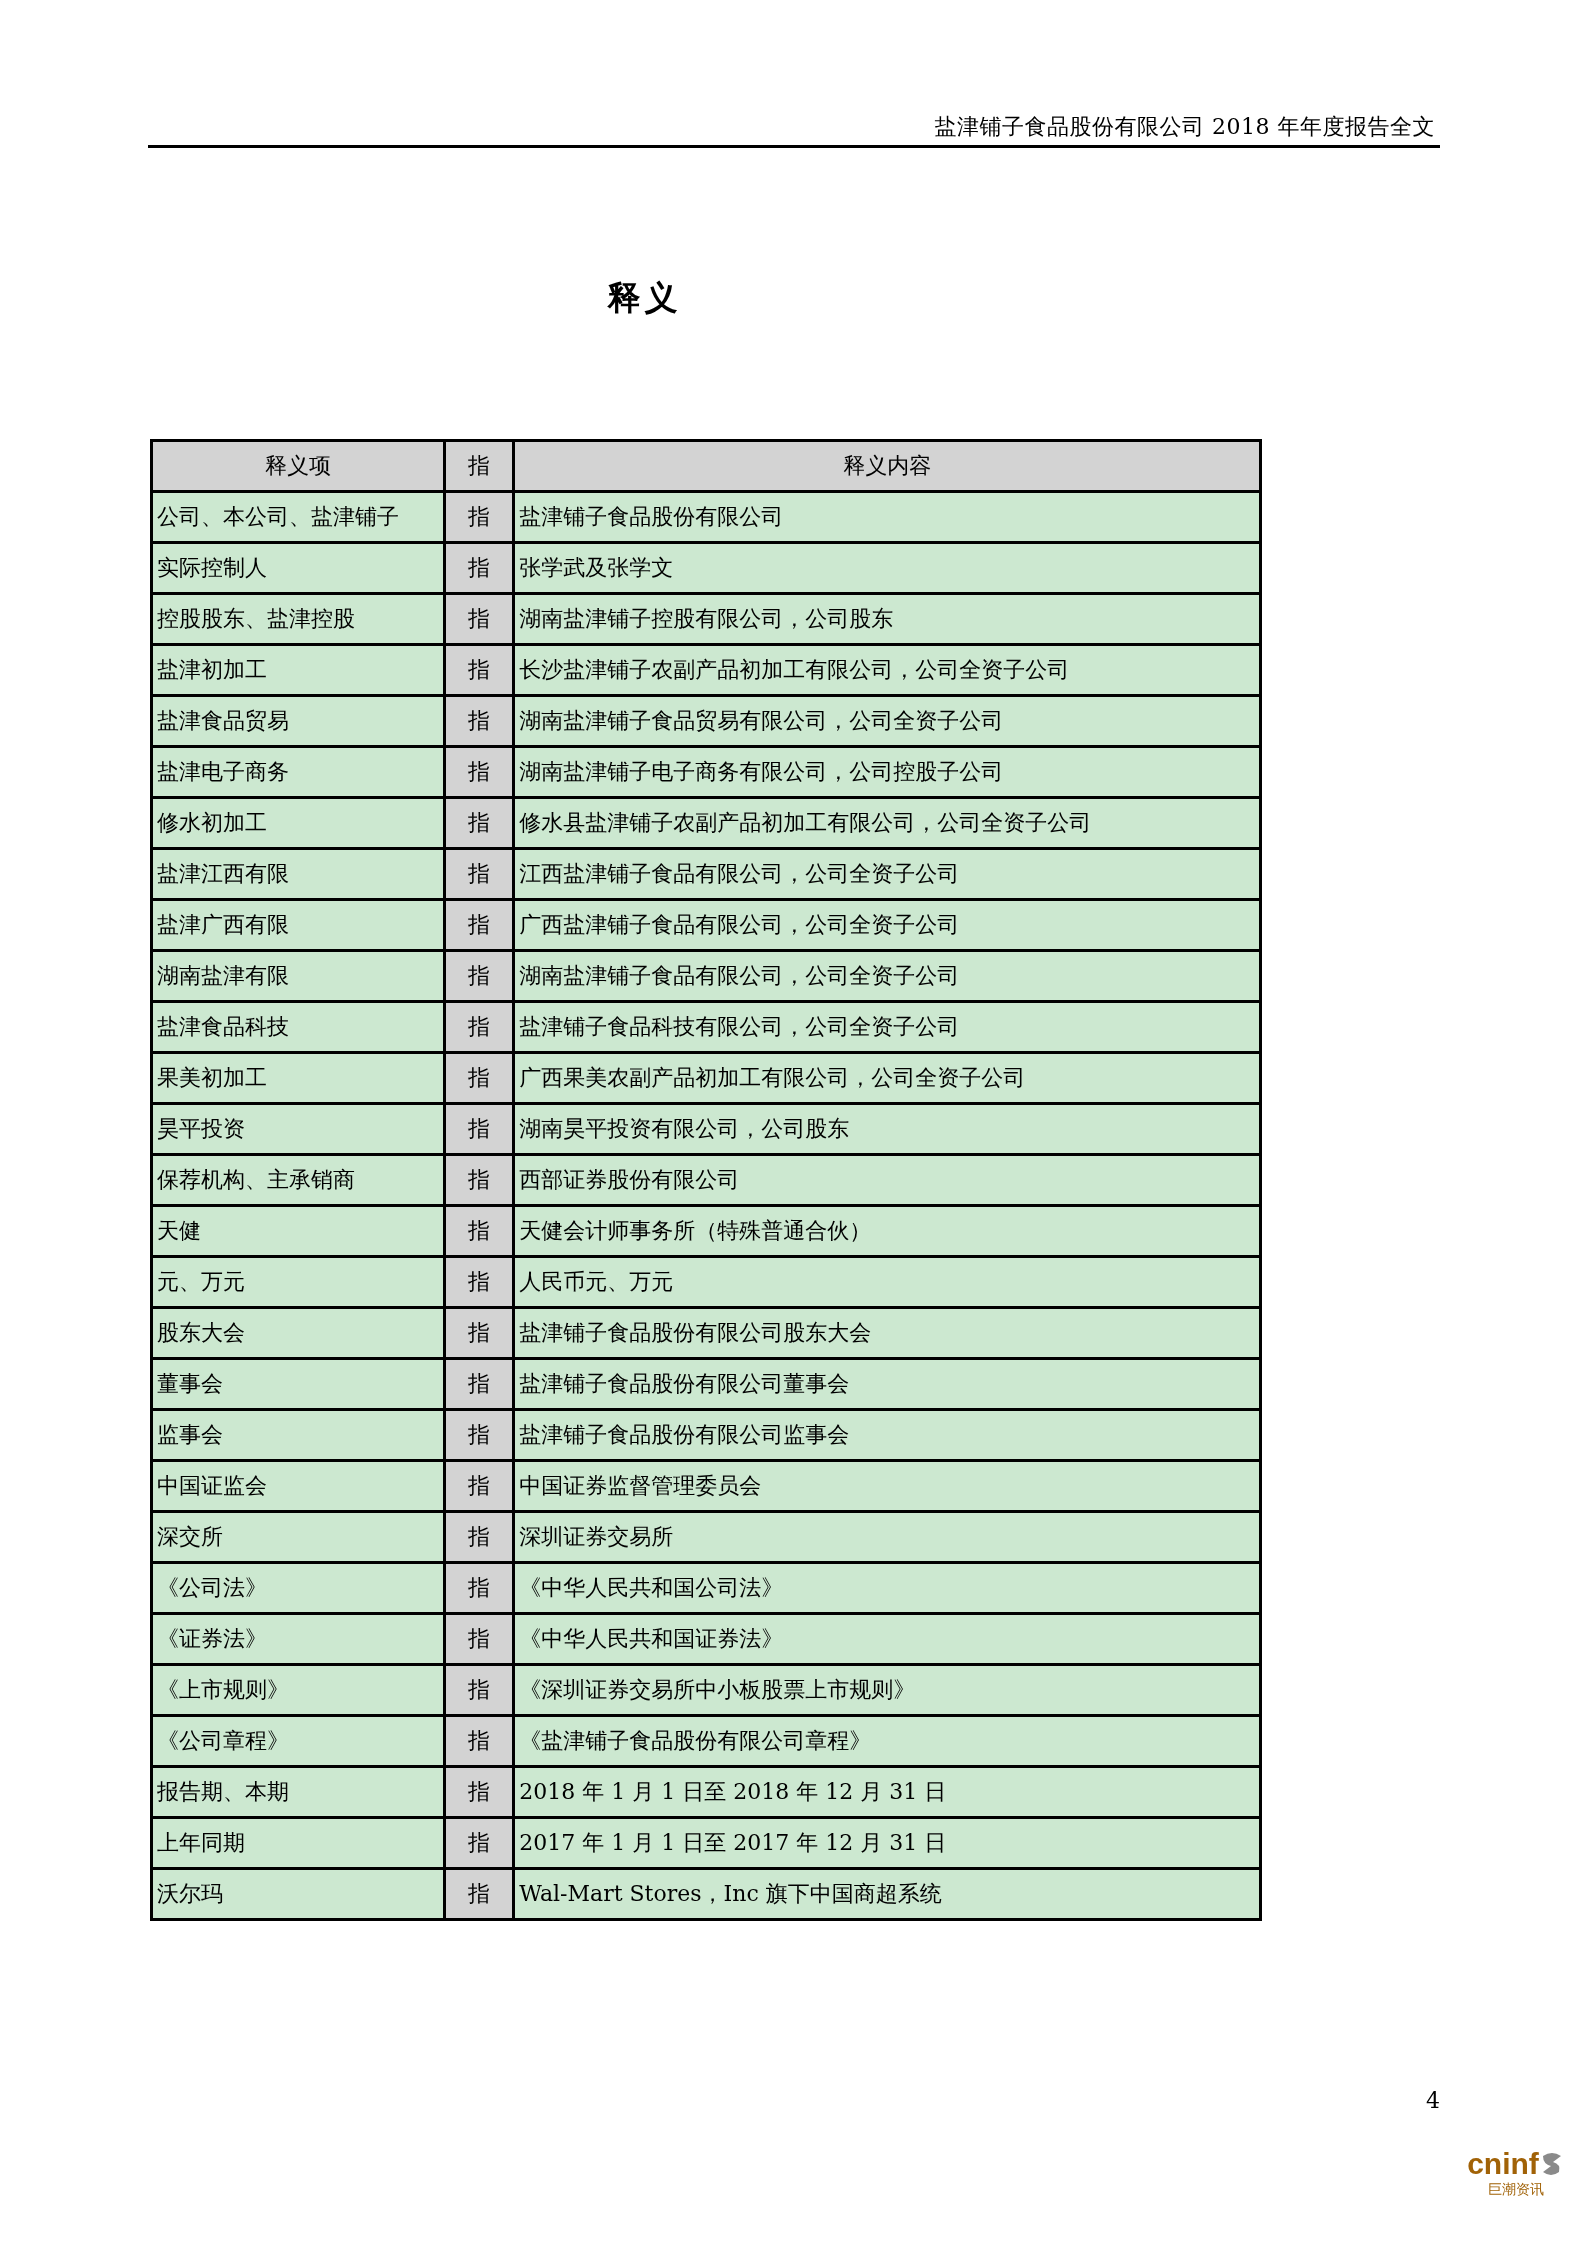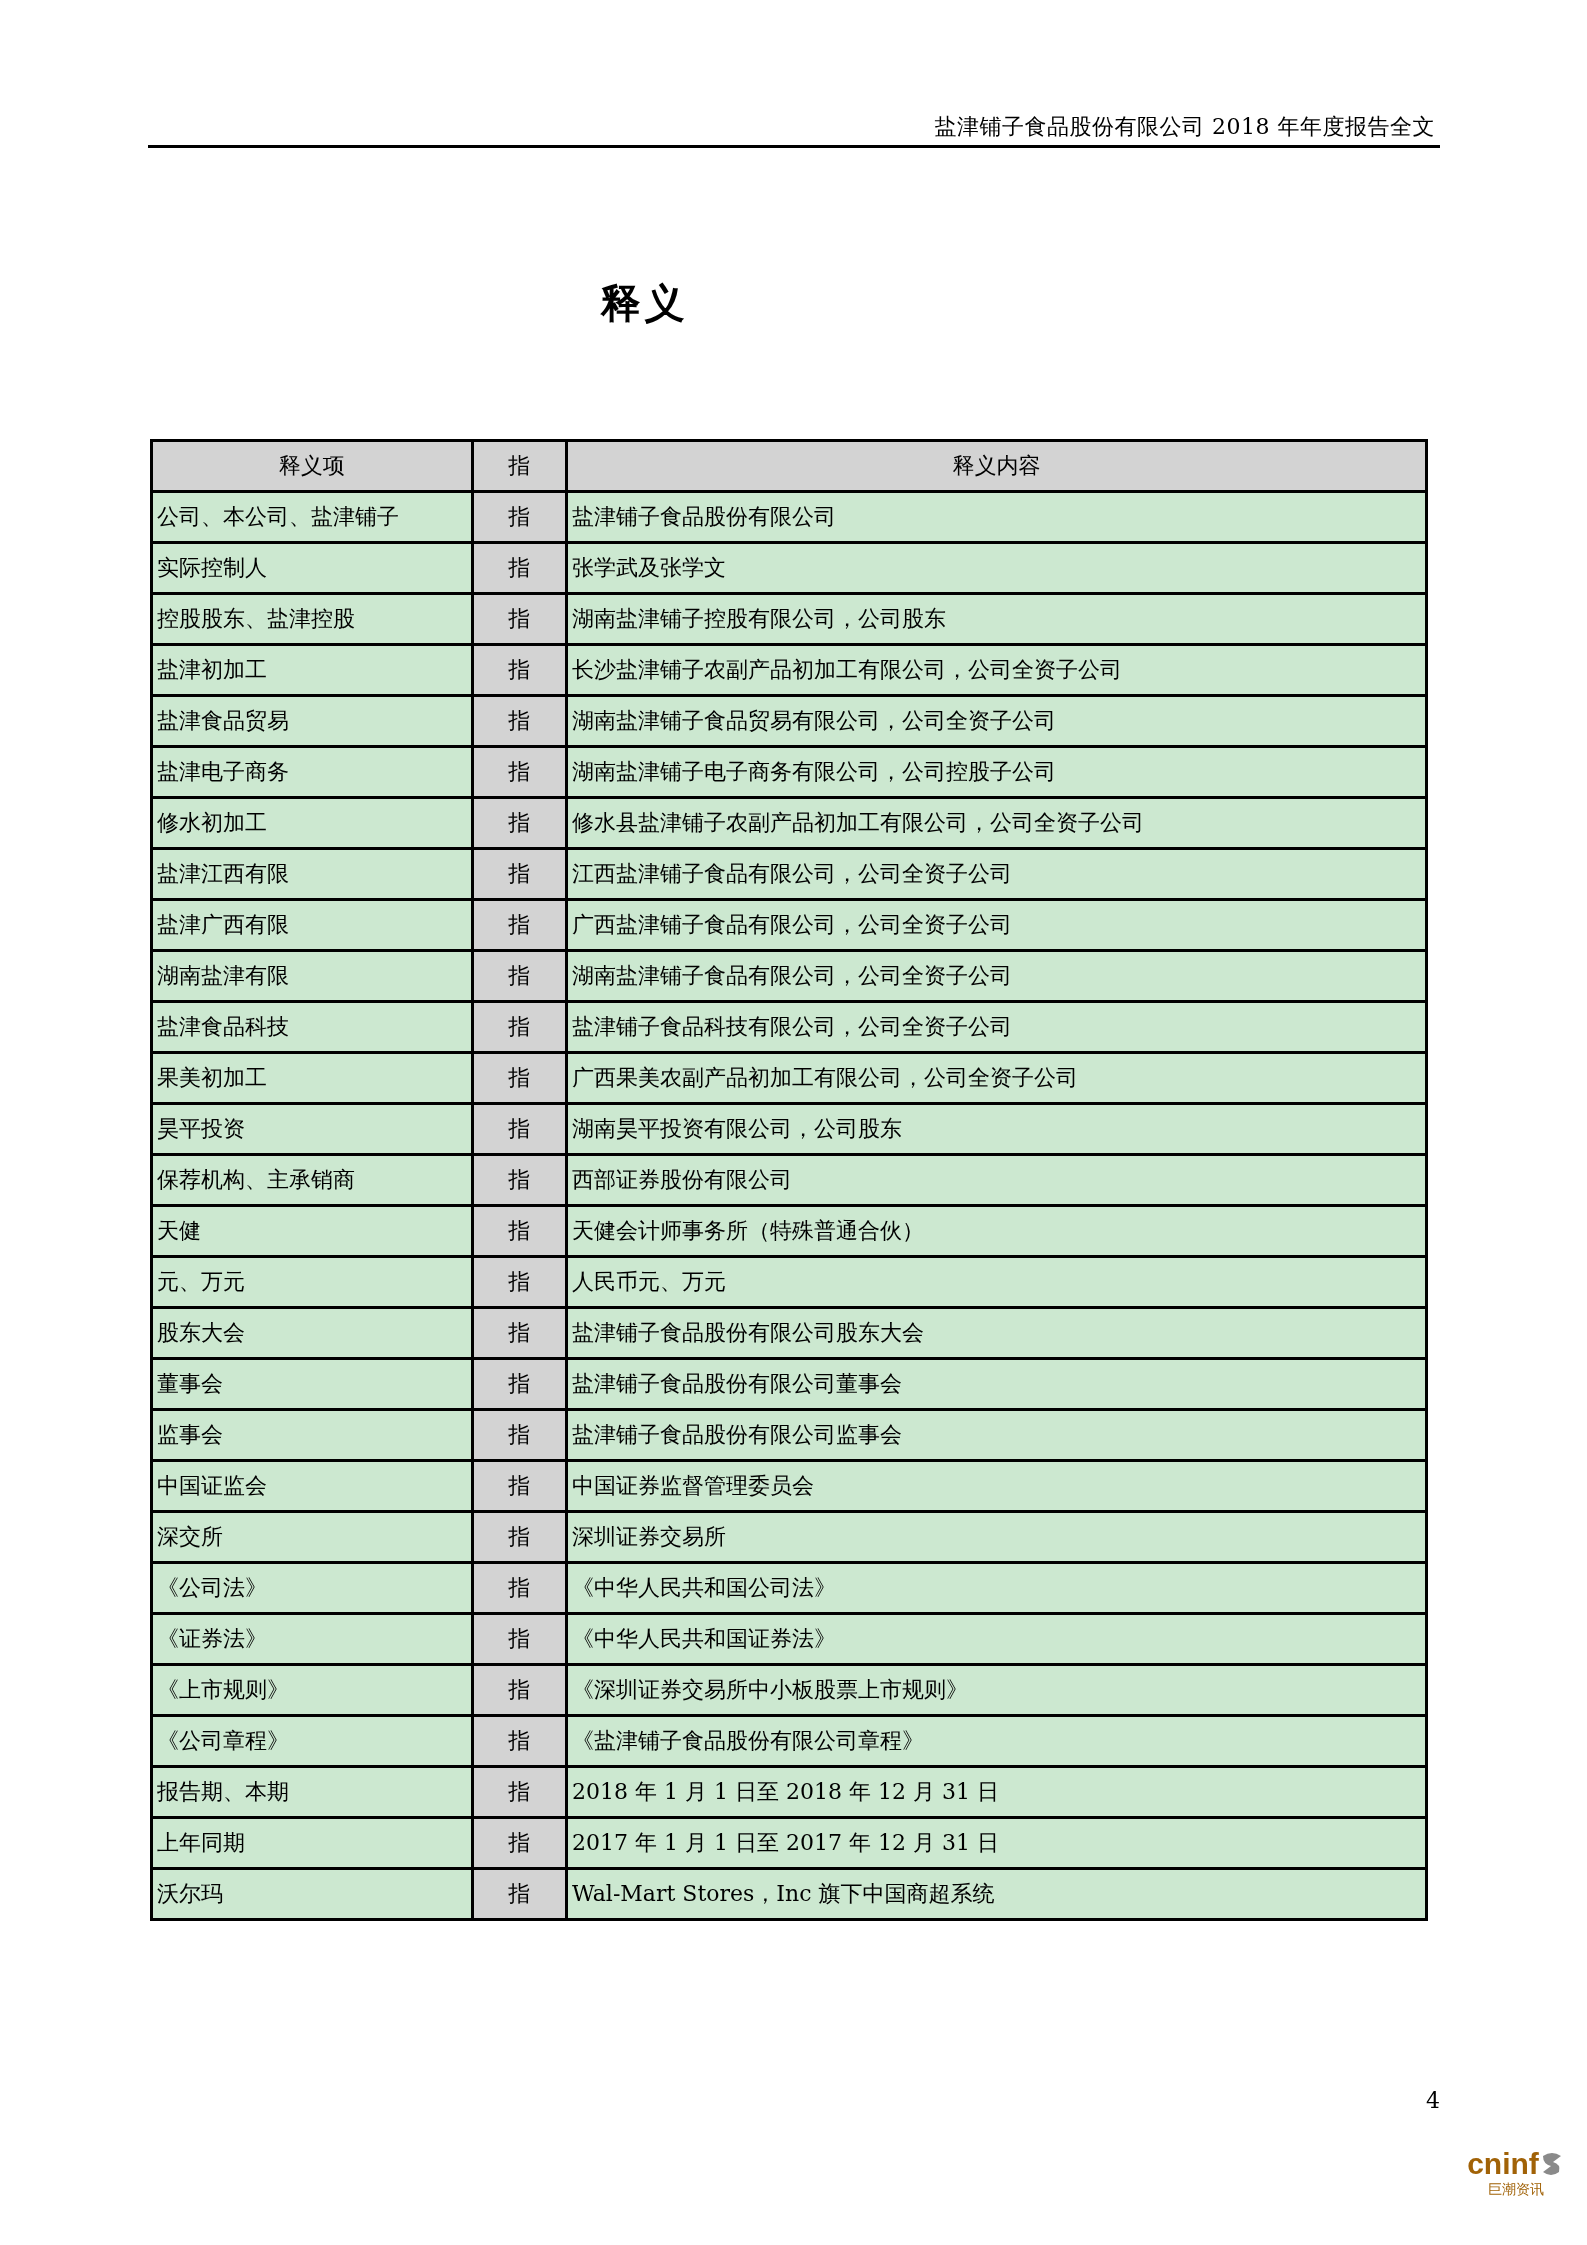--- a/index.html
+++ b/index.html
@@ -1,22 +1,22 @@
 <!DOCTYPE html>
 <html><head>
 <meta charset="utf-8">
 <style>
   html, body { margin:0; padding:0; background:#ffffff; }
   body { width:1587px; height:2245px; position:relative; overflow:hidden;
          font-family:"DejaVu Serif","Liberation Serif",serif; color:#000; }
   .header-text { position:absolute; right:152px; top:112px; font-size:22px; letter-spacing:0.5px; }
   .header-rule { position:absolute; left:148px; width:1292px; top:145px; height:3px; background:#000; }
   .title { position:absolute; left:0; width:1289px; top:276px; text-align:center;
-           font-size:40px; font-weight:bold; letter-spacing:4px; }
-  table.defs { position:absolute; left:150px; top:439px; width:1278px;
+           font-size:33px; font-weight:bold; letter-spacing:4px; }
+  table.defs { position:absolute; left:150px; top:439px; width:1112px;
                border-collapse:collapse; font-size:22px; }
   table.defs td, table.defs th { border:3px solid #000; height:48px; padding:0 4px;
                font-weight:normal; white-space:nowrap; }
   table.defs th { background:#d3d3d3; text-align:center; }
   table.defs td { background:#cce8d0; }
   table.defs td.zhi { background:#d3d3d3; text-align:center; }
   col.c1 { width:321px; } col.c2 { width:95px; } col.c3 { width:862px; }
   .page-num { position:absolute; left:1426px; top:2088px; font-size:22px; }
   .logo { position:absolute; left:1448px; top:2148px; width:136px; height:80px; text-align:center; color:#a16207; }
   .logo .brand { font-family:"Liberation Sans",sans-serif; font-weight:bold; font-size:30px; line-height:32px; }

